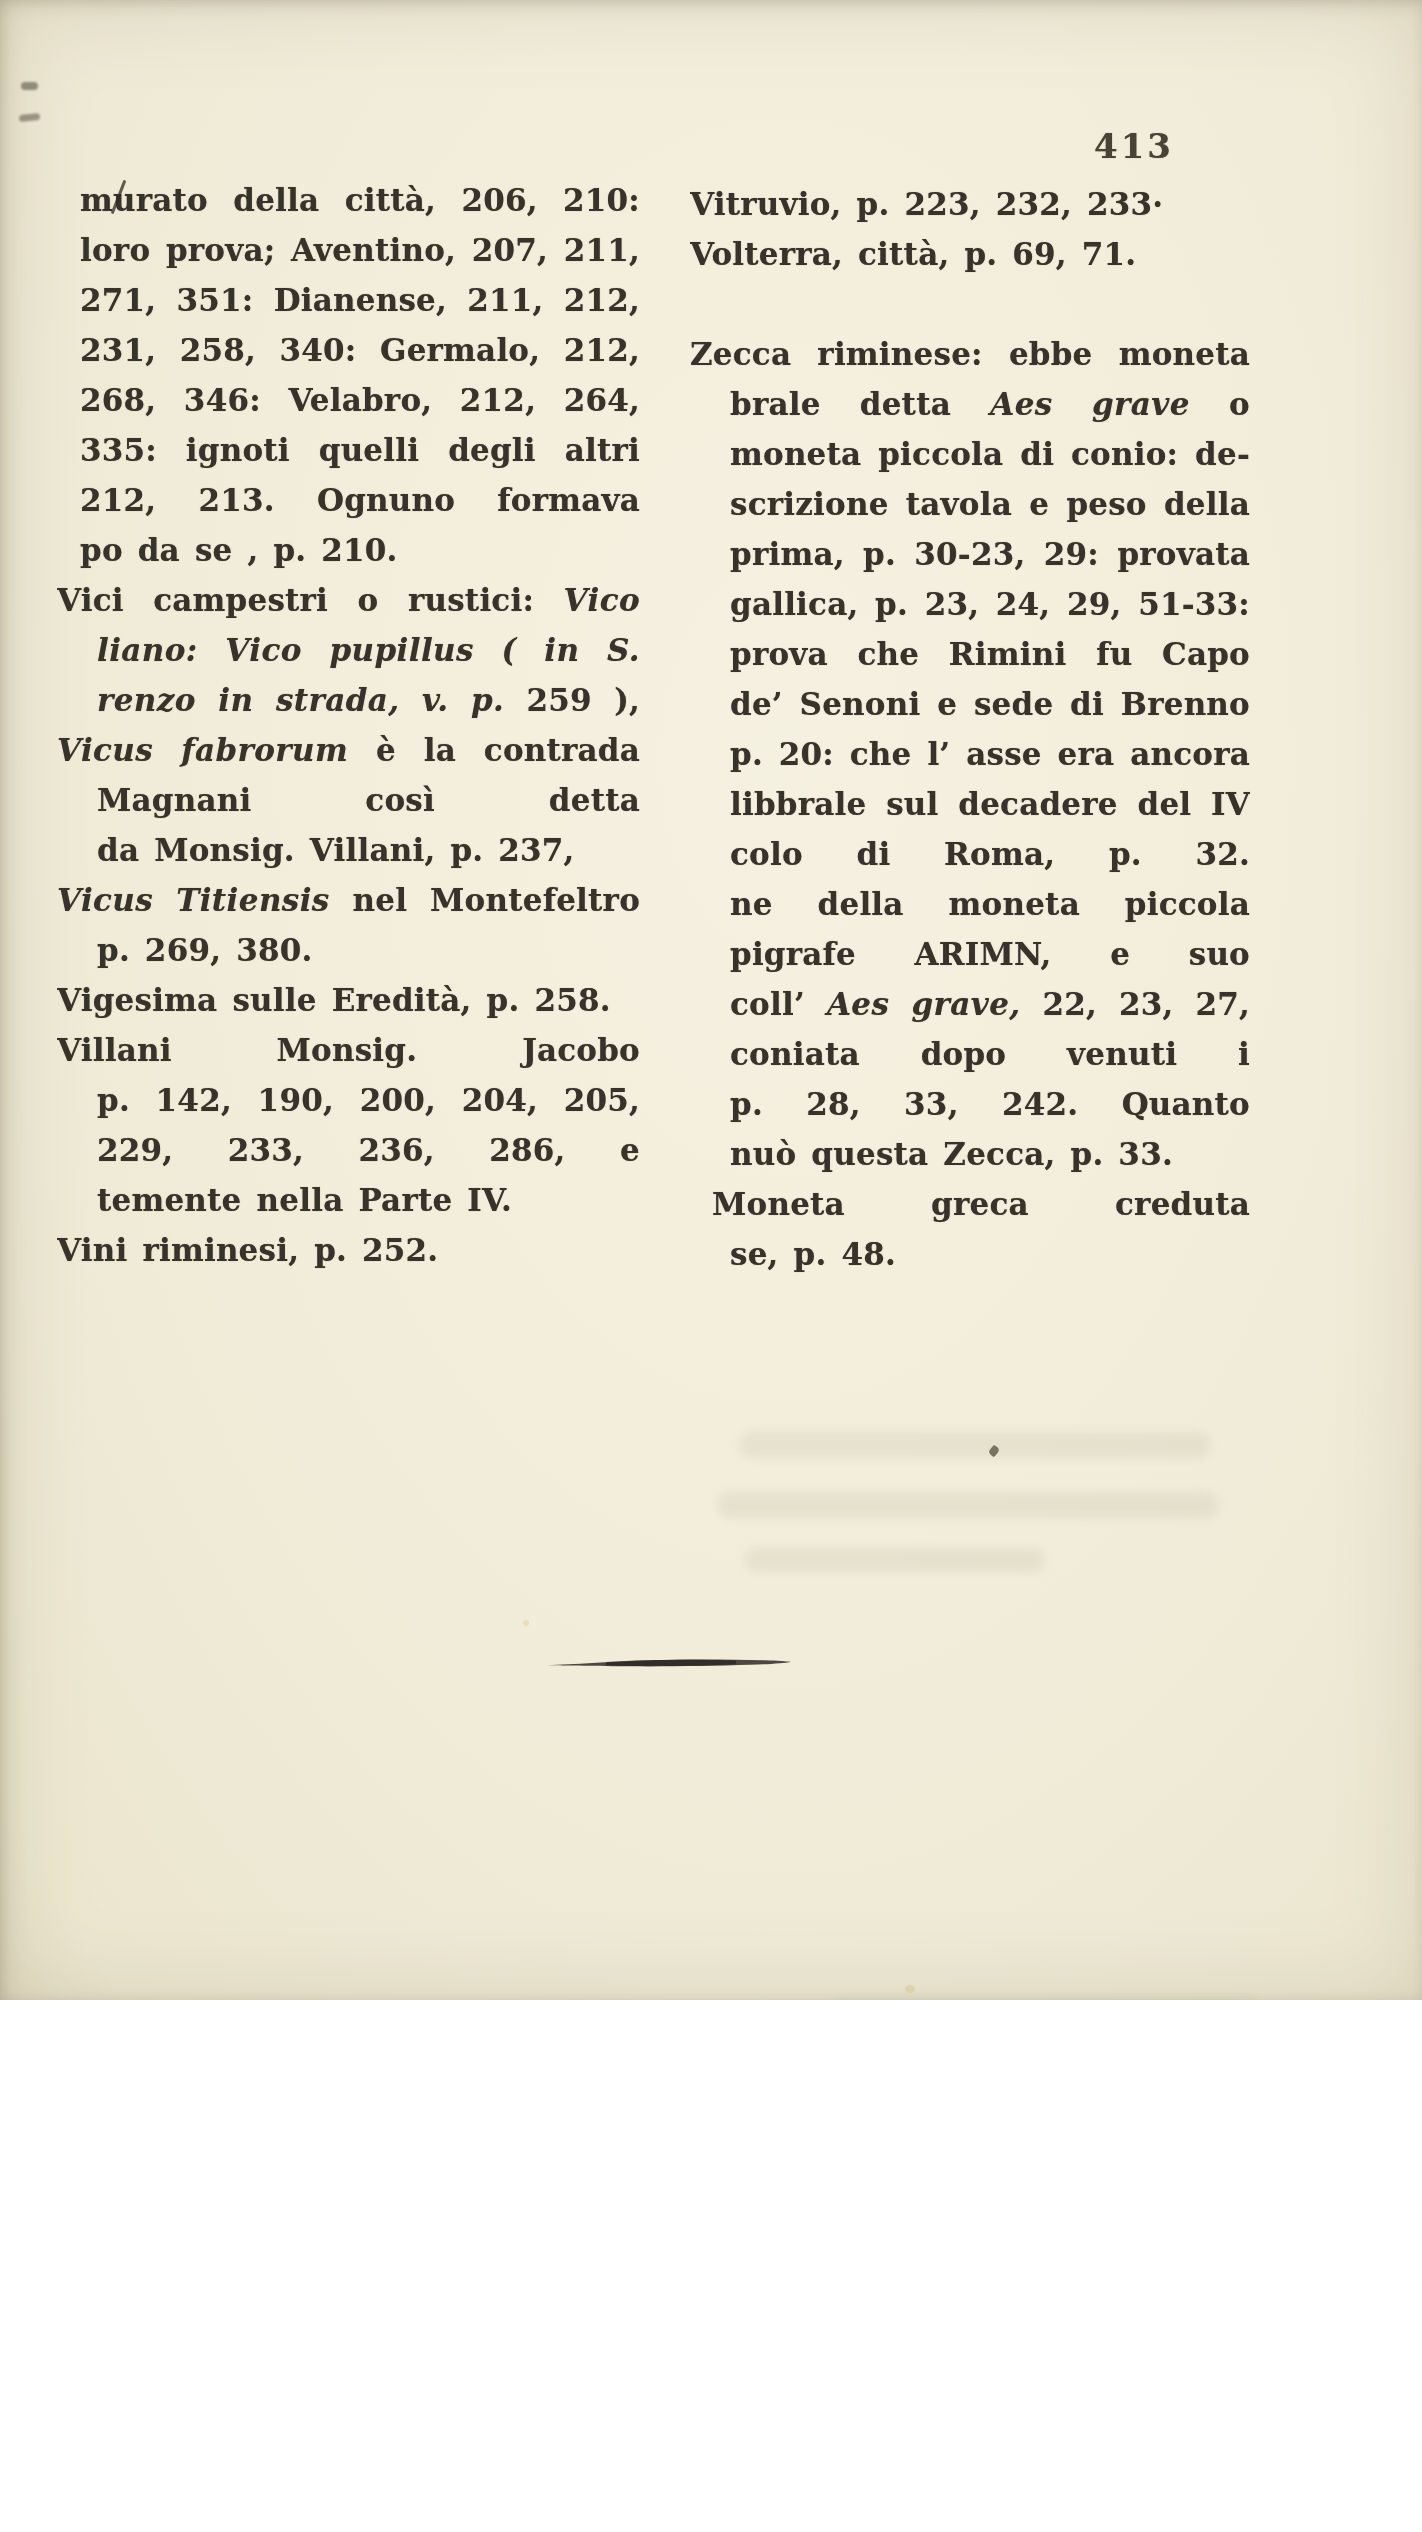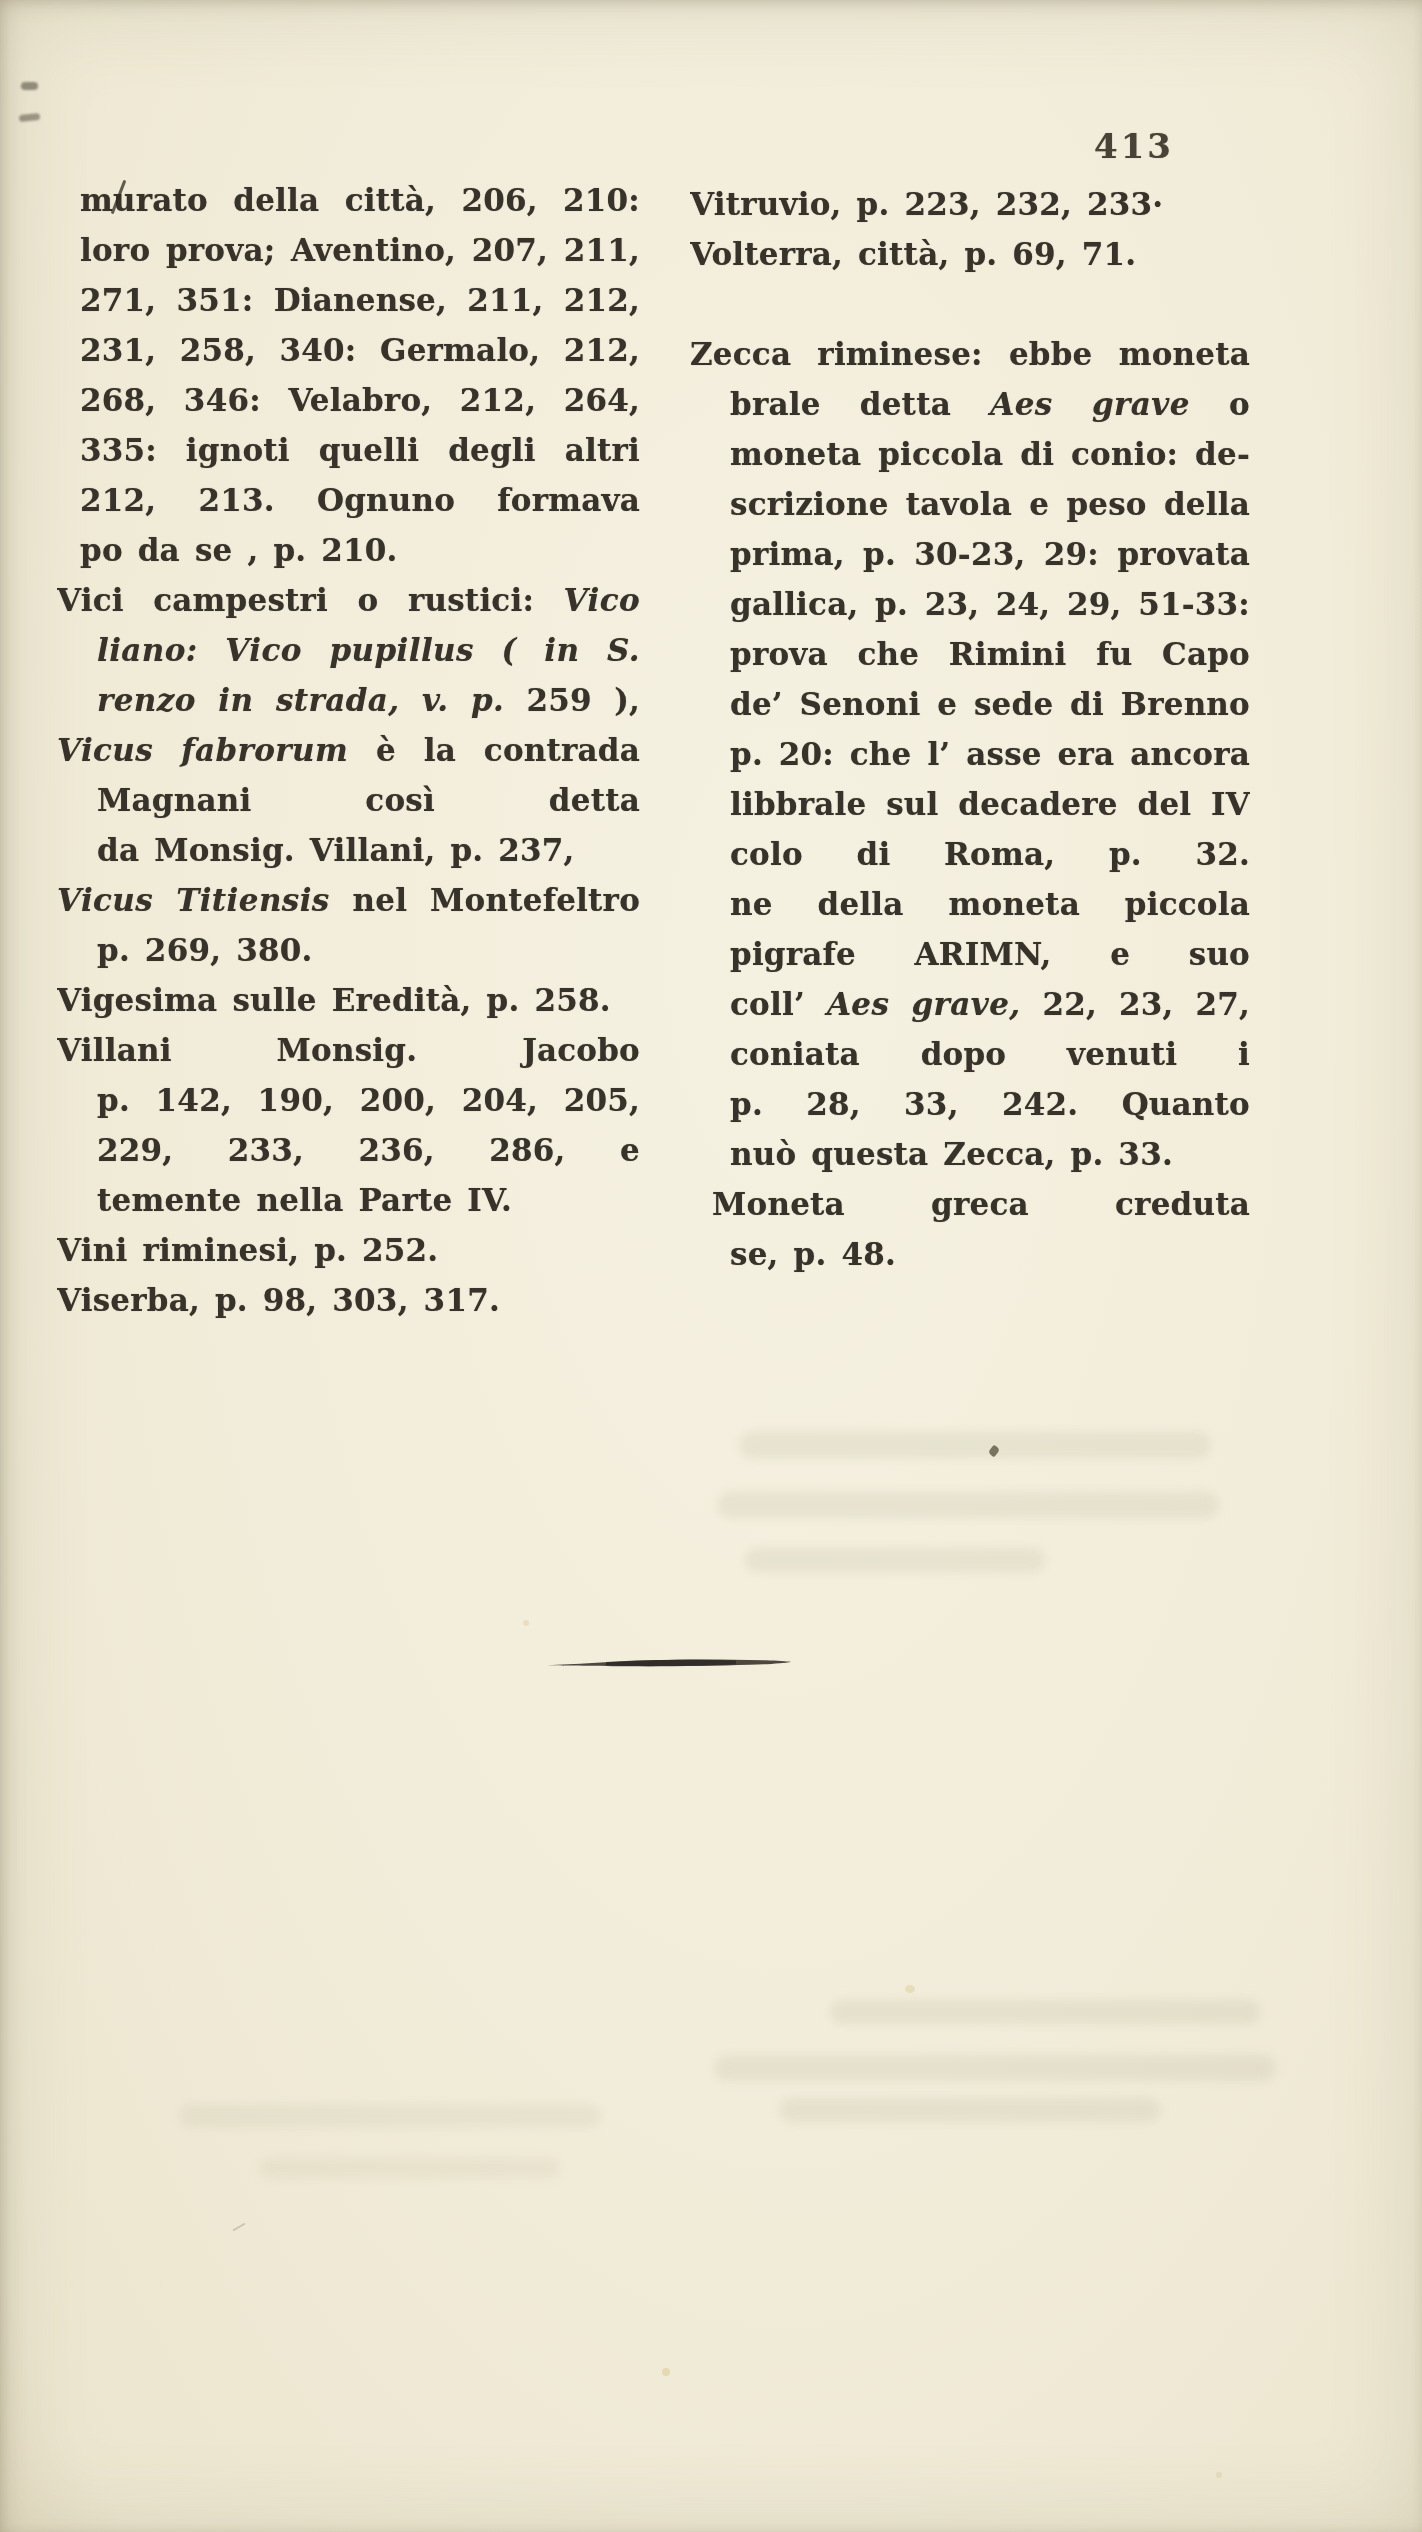--- a/index.html
+++ b/index.html
@@ -1,19 +1,19 @@
 <!DOCTYPE html>
 <html><head>
 <meta charset="utf-8">
 <title>413</title>
 <style>
   html,body{margin:0;padding:0;}
   #book-page{
     position:relative;
-    width:1422px;height:2532px;
+    width:1422px;height:2000px;
     background:
       radial-gradient(ellipse at 55% 38%, #f5f1e1 0%, #f2edda 50%, #ece6d0 92%, #e6dfc6 100%);
     box-shadow:
       inset 0 0 90px rgba(120,110,80,0.18),
       inset 0 0 10px rgba(120,110,80,0.10),
       inset 14px 0 26px -14px rgba(95,88,62,0.25),
       inset 0 12px 22px -12px rgba(95,88,62,0.22);
     overflow:hidden;
     font-family:"DejaVu Serif","Liberation Serif",serif;
     font-weight:700;
@@ -89,21 +89,20 @@
       <div class="line ind-wrap just"><span>Magnani così detta latinamente</span></div>
       <div class="line ind-wrap"><span>da Monsig. Villani, p. 237, 355.</span></div>
       <div class="line ind-entry just"><i>Vicus Titiensis</i><span> nel Montefeltro ,</span></div>
       <div class="line ind-wrap"><span>p. 269, 380.</span></div>
       <div class="line ind-entry"><span>Vigesima sulle Eredità, p. 258.</span></div>
       <div class="line ind-entry just"><span>Villani Monsig. Jacobo Riminese,</span></div>
       <div class="line ind-wrap just"><span>p. 142, 190, 200, 204, 205, 212,</span></div>
       <div class="line ind-wrap just"><span>229, 233, 236, 286, e frequen-</span></div>
       <div class="line ind-wrap"><span>temente nella Parte IV.</span></div>
       <div class="line ind-entry"><span>Vini riminesi, p. 252.</span></div>
-      <div class="line ind-entry"><span>Viserba, p. 98, 303, 317.</span></div>
     </div>
   <div id="right-col" class="col">
       <div class="line ind-entry"><span>Vitruvio, p. 223, 232, 233·</span></div>
       <div class="line ind-entry"><span>Volterra, città, p. 69, 71.</span></div>
       <div class="line blank"></div>
       <div class="line ind-entry just"><span>Zecca riminese: ebbe moneta lib-</span></div>
       <div class="line ind-wrap just"><span>brale detta </span><i>Aes grave</i><span> o </span></div>
       <div class="line ind-wrap just"><span>moneta piccola di conio: de-</span></div>
       <div class="line ind-wrap just"><span>scrizione tavola e peso della</span></div>
       <div class="line ind-wrap just"><span>prima, p. 30-23, 29: provata</span></div>

